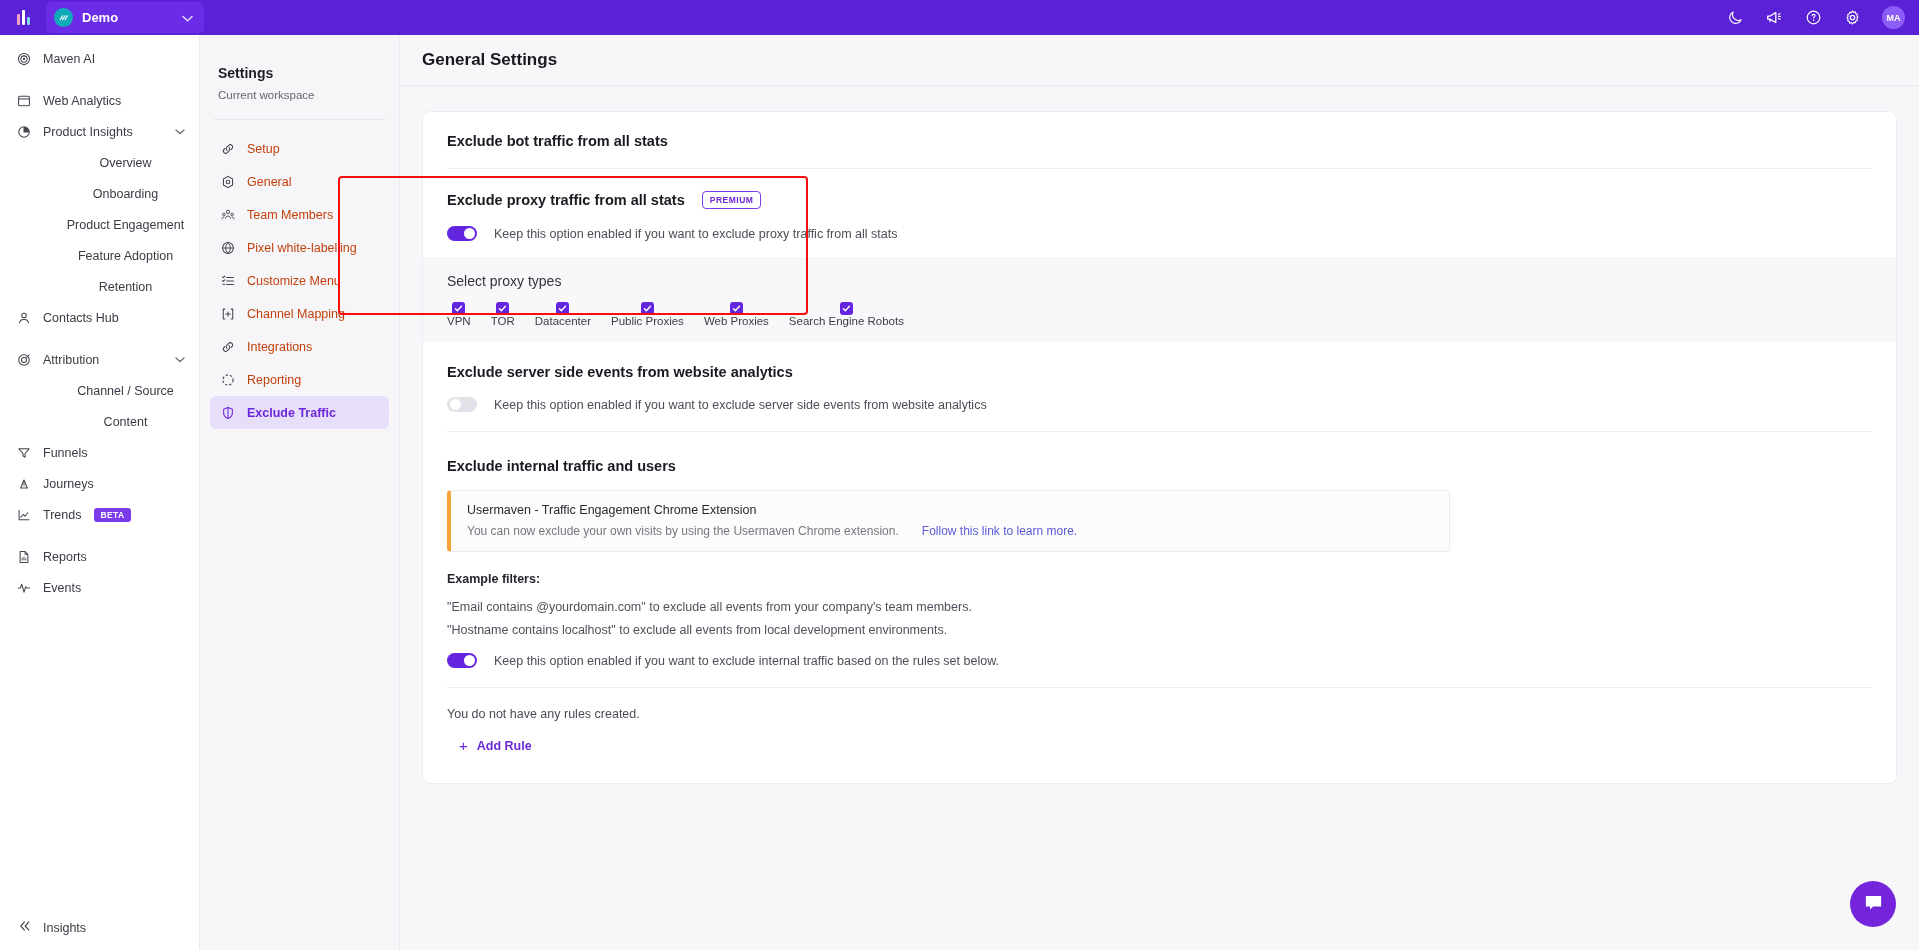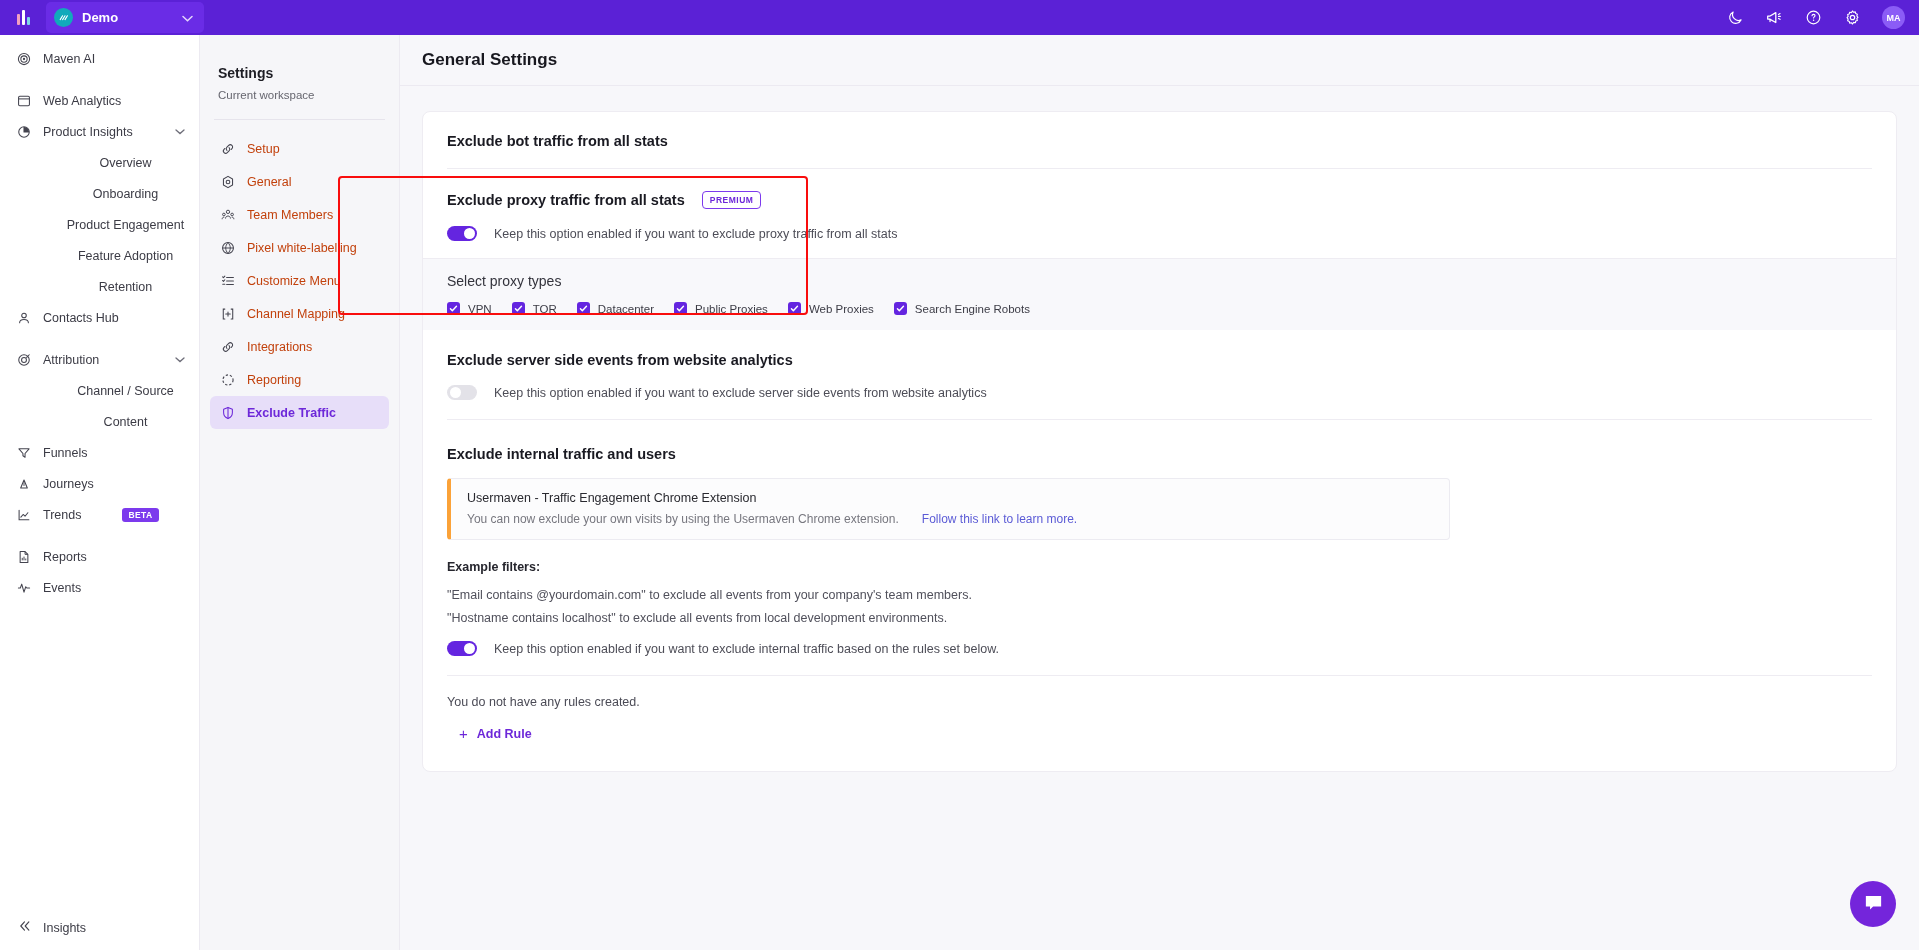--- a/index.html
+++ b/index.html
@@ -135,21 +135,21 @@
     position: absolute; left: 338px; top: 176px; width: 470px; height: 139px;
     border: 2.5px solid #f90d0d; border-radius: 4px; pointer-events: none; z-index: 5;
   }
 
   .proxy-panel {
     background: #f8f8fb; border-top: 1px solid #eeecf2;
     margin: 17px 0 0 0; padding: 14px 24px 15px 24px;
   }
   .proxy-head { font-size: 14px; color: #33333c; }
   .proxy-list { display: flex; align-items: center; gap: 20px; margin-top: 13px; flex-wrap: wrap; }
-  .chk-item { display: flex; align-items: center; gap: 8px; cursor: pointer; }
+  .chk-item { display: flex; align-items: center; cursor: pointer; flex-direction: column; }
   .chk {
     width: 13px; height: 13px; border-radius: 3px; background: #6425e0;
     display: flex; align-items: center; justify-content: center; flex: 0 0 13px;
   }
   .chk svg { display: block; }
   .chk-lbl { font-size: 11.5px; color: #3c3c46; white-space: nowrap; }
 
   .desc { font-size: 12.5px; color: #5a5a65; margin-top: 14px; }
 
   .info-box {
@@ -353,21 +353,21 @@
         <span class="lbl">Journeys</span>
       </div>
 
       <div class="nav-item">
         <span class="ico">
           <svg width="14" height="14" viewBox="0 0 16 16" fill="none">
               <path d="M2.4 2.6v10.8h11.2" stroke="#44444f" stroke-width="1.2" stroke-linecap="round"></path>
               <path d="M4.4 10.4l2.6-3 2.2 2 3.2-4" stroke="#44444f" stroke-width="1.2" fill="none" stroke-linecap="round" stroke-linejoin="round"></path>
             </svg>
         </span>
-        <span class="lbl" style="flex:0 0 auto;margin-right:29px">Trends</span>
+        <span class="lbl" style="flex:0 0 auto;margin-right:1px">Trends</span>
         <span class="badge-beta">BETA</span>
       </div>
 
       <div class="nav-gap"></div>
 
       <div class="nav-item">
         <span class="ico">
           <svg width="14" height="14" viewBox="0 0 16 16" fill="none">
               <path d="M3.6 1.8h5.6l3.2 3.2v9.2H3.6V1.8z" stroke="#44444f" stroke-width="1.2" stroke-linejoin="round"></path>
               <path d="M9.2 1.8V5h3.2" stroke="#44444f" stroke-width="1.1"></path>

